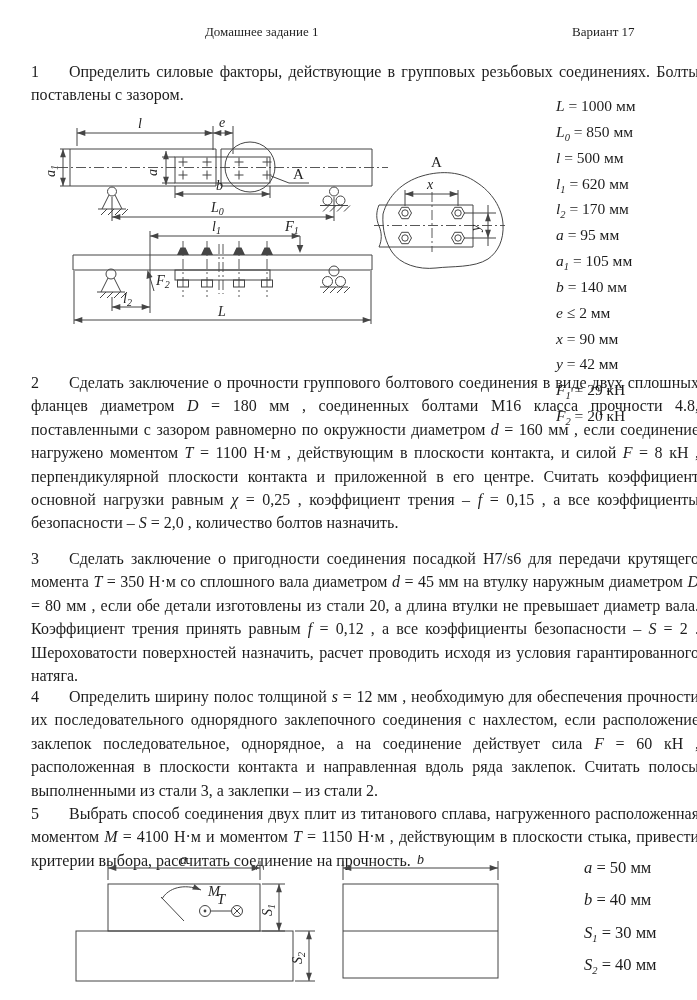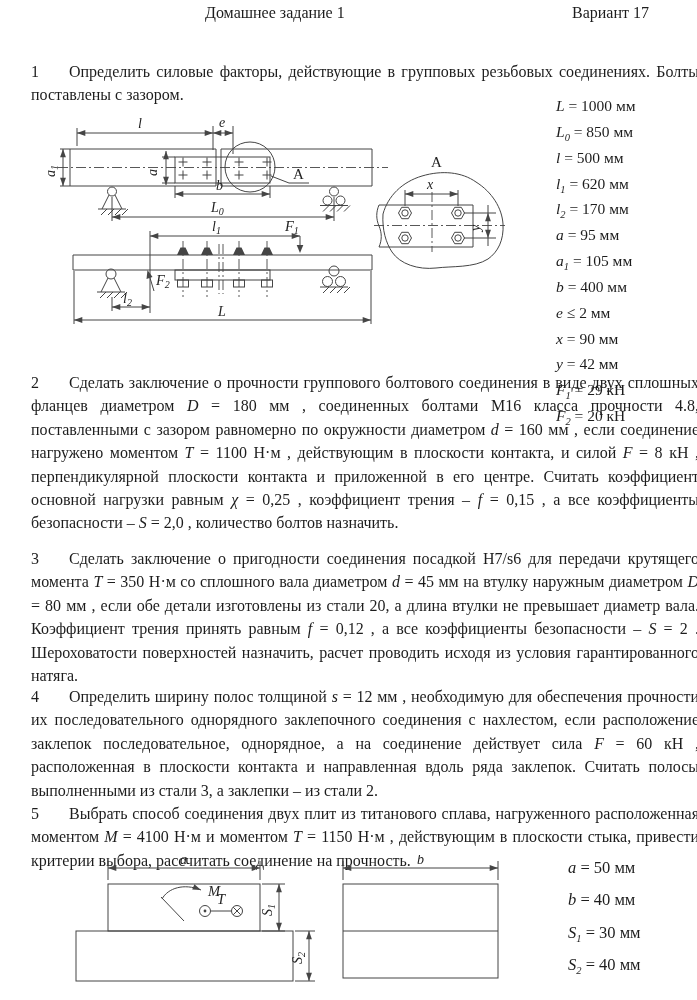--- a/index.html
+++ b/index.html
@@ -1,31 +1,31 @@
 <!DOCTYPE html>
 <html><head>
 <meta charset="utf-8">
 <style>
   html,body{margin:0;padding:0}
   body{
     width:697px;height:1000px;position:relative;background:#ffffff;
     font-family:"Liberation Serif",serif;color:#1d1d1d;overflow:hidden;
   }
-  .hdr{position:absolute;top:4px;font-size:16px;white-space:nowrap}
+  .hdr{position:absolute;top:24px;font-size:13px;white-space:nowrap}
   #hdr-title{left:205px}
   #hdr-variant{left:572px}
   .task{
     position:absolute;left:15px;width:668px;margin:16px;
     font-size:16px;line-height:23.4px;text-align:justify;
   }
   .tnum{display:inline-block;width:38px}
   .math{font-style:italic}
   .plist{position:absolute;white-space:nowrap}
   #params1{left:556px;top:96px;font-size:15.5px;line-height:19.75px}
-  #params5{left:568px;top:855px;font-size:16.5px;line-height:26px}
+  #params5{left:584px;top:855px;font-size:16.5px;line-height:26px}
   .plist .pv{font-style:italic}
   .plist sub{font-style:italic;font-size:10.5px}
   svg{position:absolute;left:0}
   svg text{font-family:"Liberation Serif",serif;fill:#222}
   .dlab{font-size:14px;font-style:italic}
   .flab{font-size:14.5px;font-style:italic}
   .ulab{font-size:15px}
   .ssub{font-size:10px}
   .ln{stroke:#454545;stroke-width:1;fill:none}
   .cl{stroke:#454545;stroke-width:0.9;fill:none;stroke-dasharray:10 3 2 3}
@@ -163,21 +163,21 @@
 </svg>
 
 <div class="plist" id="params1">
     <div><span class="pv">L</span><sub></sub><span> = 1000 мм</span></div>
     <div><span class="pv">L</span><sub>0</sub><span> = 850 мм</span></div>
     <div><span class="pv">l</span><sub></sub><span> = 500 мм</span></div>
     <div><span class="pv">l</span><sub>1</sub><span> = 620 мм</span></div>
     <div><span class="pv">l</span><sub>2</sub><span> = 170 мм</span></div>
     <div><span class="pv">a</span><sub></sub><span> = 95 мм</span></div>
     <div><span class="pv">a</span><sub>1</sub><span> = 105 мм</span></div>
-    <div><span class="pv">b</span><sub></sub><span> = 400 мм</span></div>
+    <div><span class="pv">b</span><sub></sub><span> = 140 мм</span></div>
     <div><span class="pv">e</span><sub></sub><span> ≤ 2 мм</span></div>
     <div><span class="pv">x</span><sub></sub><span> = 90 мм</span></div>
     <div><span class="pv">y</span><sub></sub><span> = 42 мм</span></div>
     <div><span class="pv">F</span><sub>1</sub><span> = 29 кН</span></div>
     <div><span class="pv">F</span><sub>2</sub><span> = 20 кН</span></div>
   </div>
 
 <p class="task" style="top:355px"><span class="tnum">2</span><span><span>Сделать заключение о прочности группового болтового соединения в виде двух сплошных фланцев диаметром </span><span class="math">D</span><span> = 180 мм , соединенных болтами М16 класса прочности 4.8, поставленными с зазором равномерно по окружности диаметром </span><span class="math">d</span><span> = 160 мм , если соединение нагружено моментом </span><span class="math">T</span><span> = 1100 Н·м , действующим в плоскости контакта, и силой </span><span class="math">F</span><span> = 8 кН , перпендикулярной плоскости контакта и приложенной в его центре. Считать коэффициент основной нагрузки равным </span><span class="math">χ</span><span> = 0,25 , коэффициент трения – </span><span class="math">f</span><span> = 0,15 , а все коэффициенты безопасности – </span><span class="math">S</span><span> = 2,0 , количество болтов назначить.</span></span></p>
 
 <p class="task" style="top:531px"><span class="tnum">3</span><span><span>Сделать заключение о пригодности соединения посадкой H7/s6 для передачи крутящего момента </span><span class="math">T</span><span> = 350 Н·м  со сплошного вала диаметром </span><span class="math">d</span><span> = 45 мм  на втулку наружным диаметром </span><span class="math">D</span><span> = 80 мм , если обе детали изготовлены из стали 20, а длина втулки не превышает диаметр вала. Коэффициент трения принять равным </span><span class="math">f</span><span> = 0,12 , а все коэффициенты безопасности – </span><span class="math">S</span><span> = 2 . Шероховатости поверхностей назначить, расчет проводить исходя из условия гарантированного натяга.</span></span></p>

